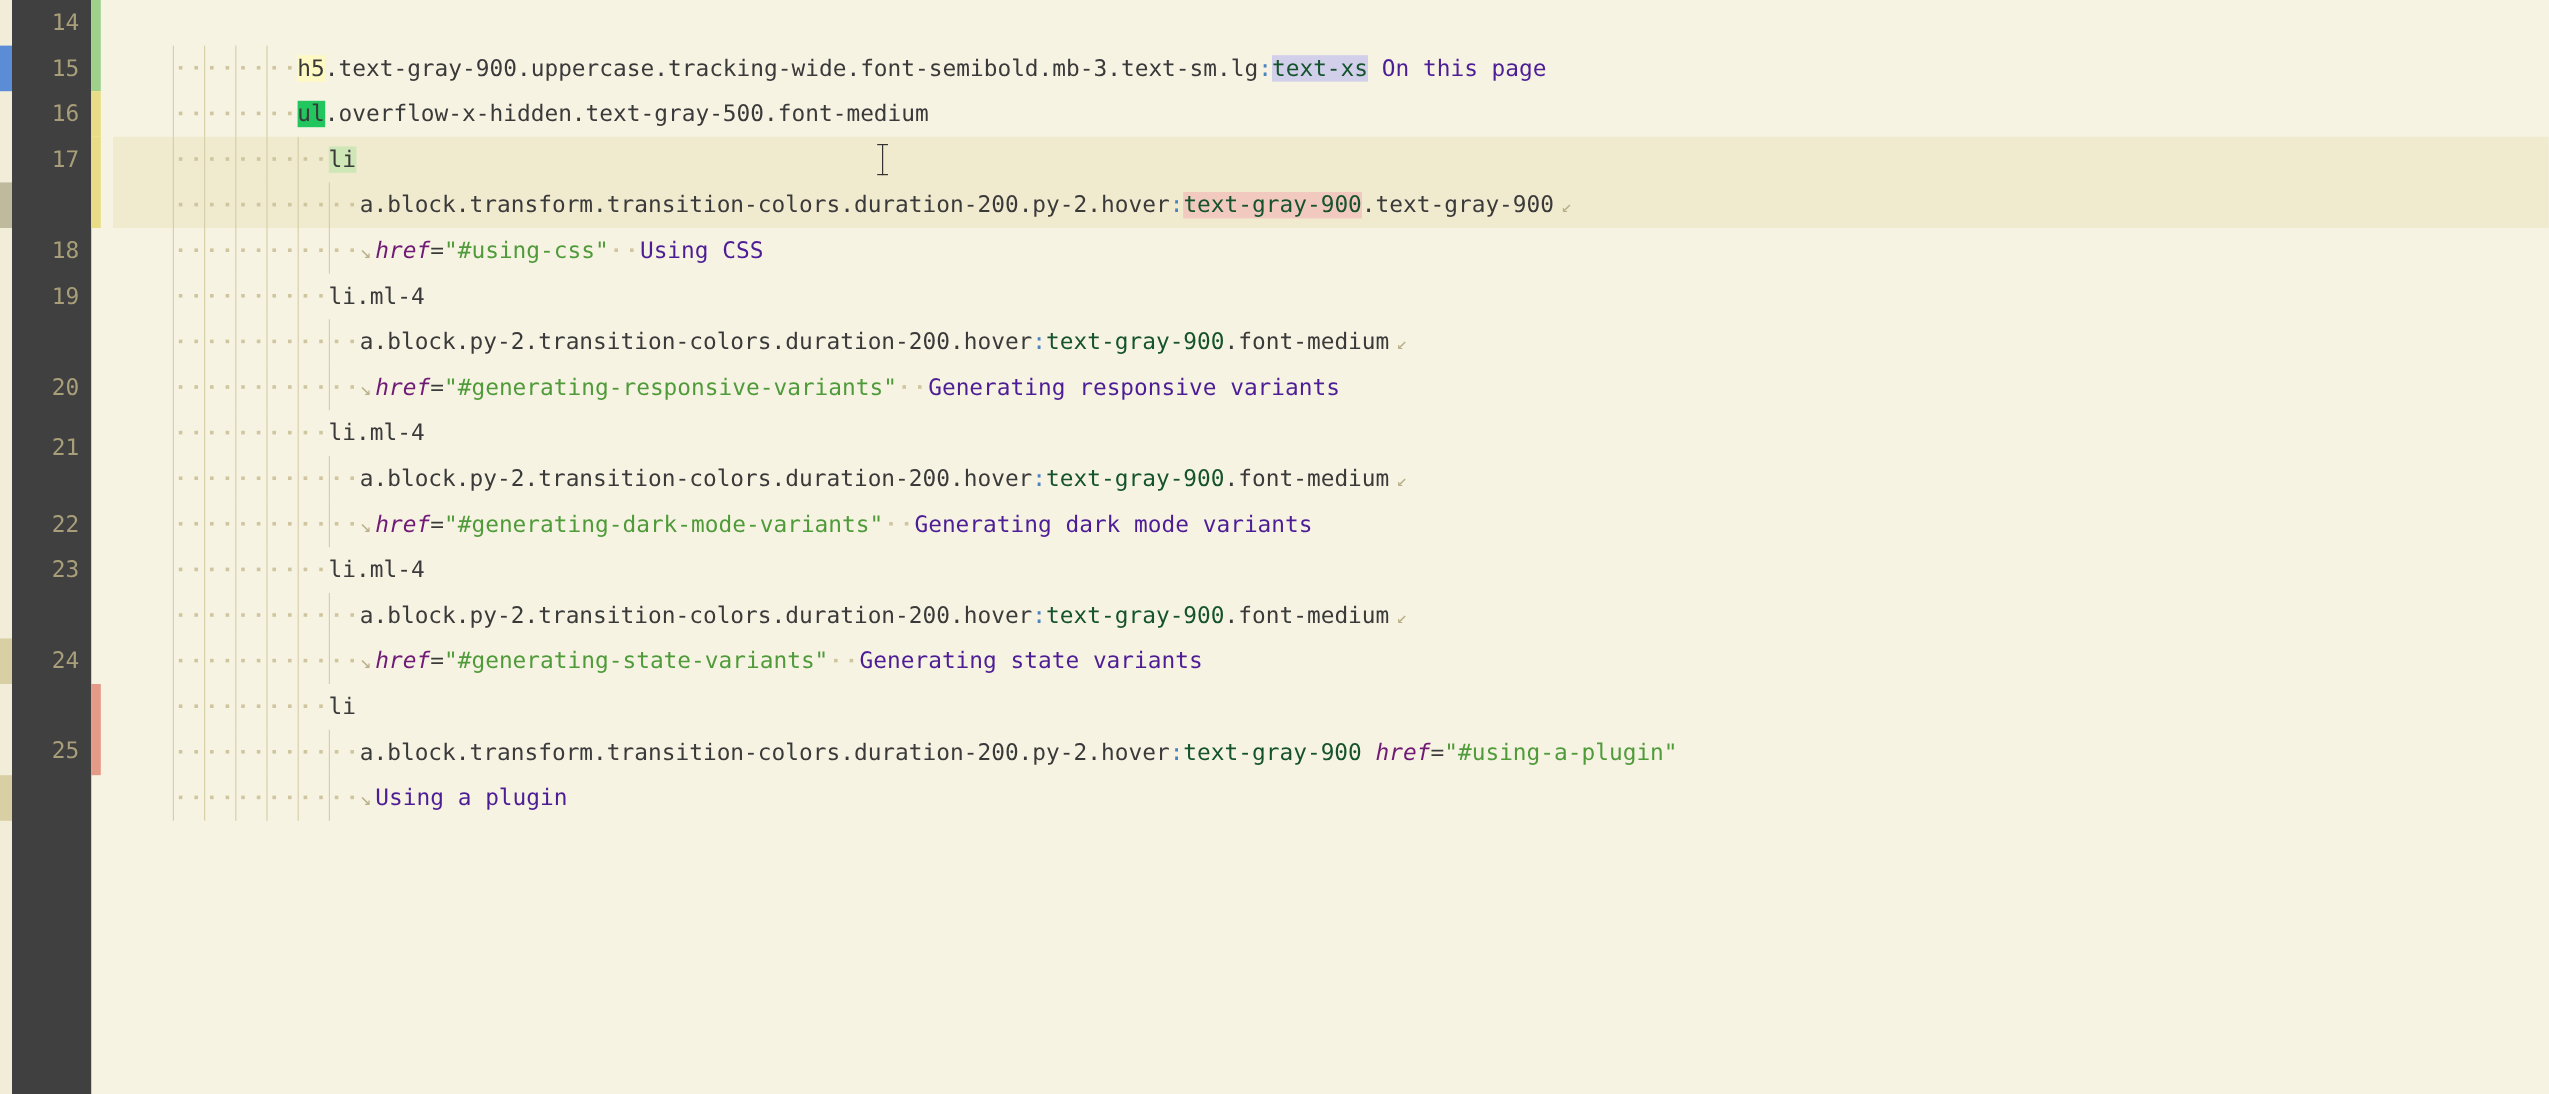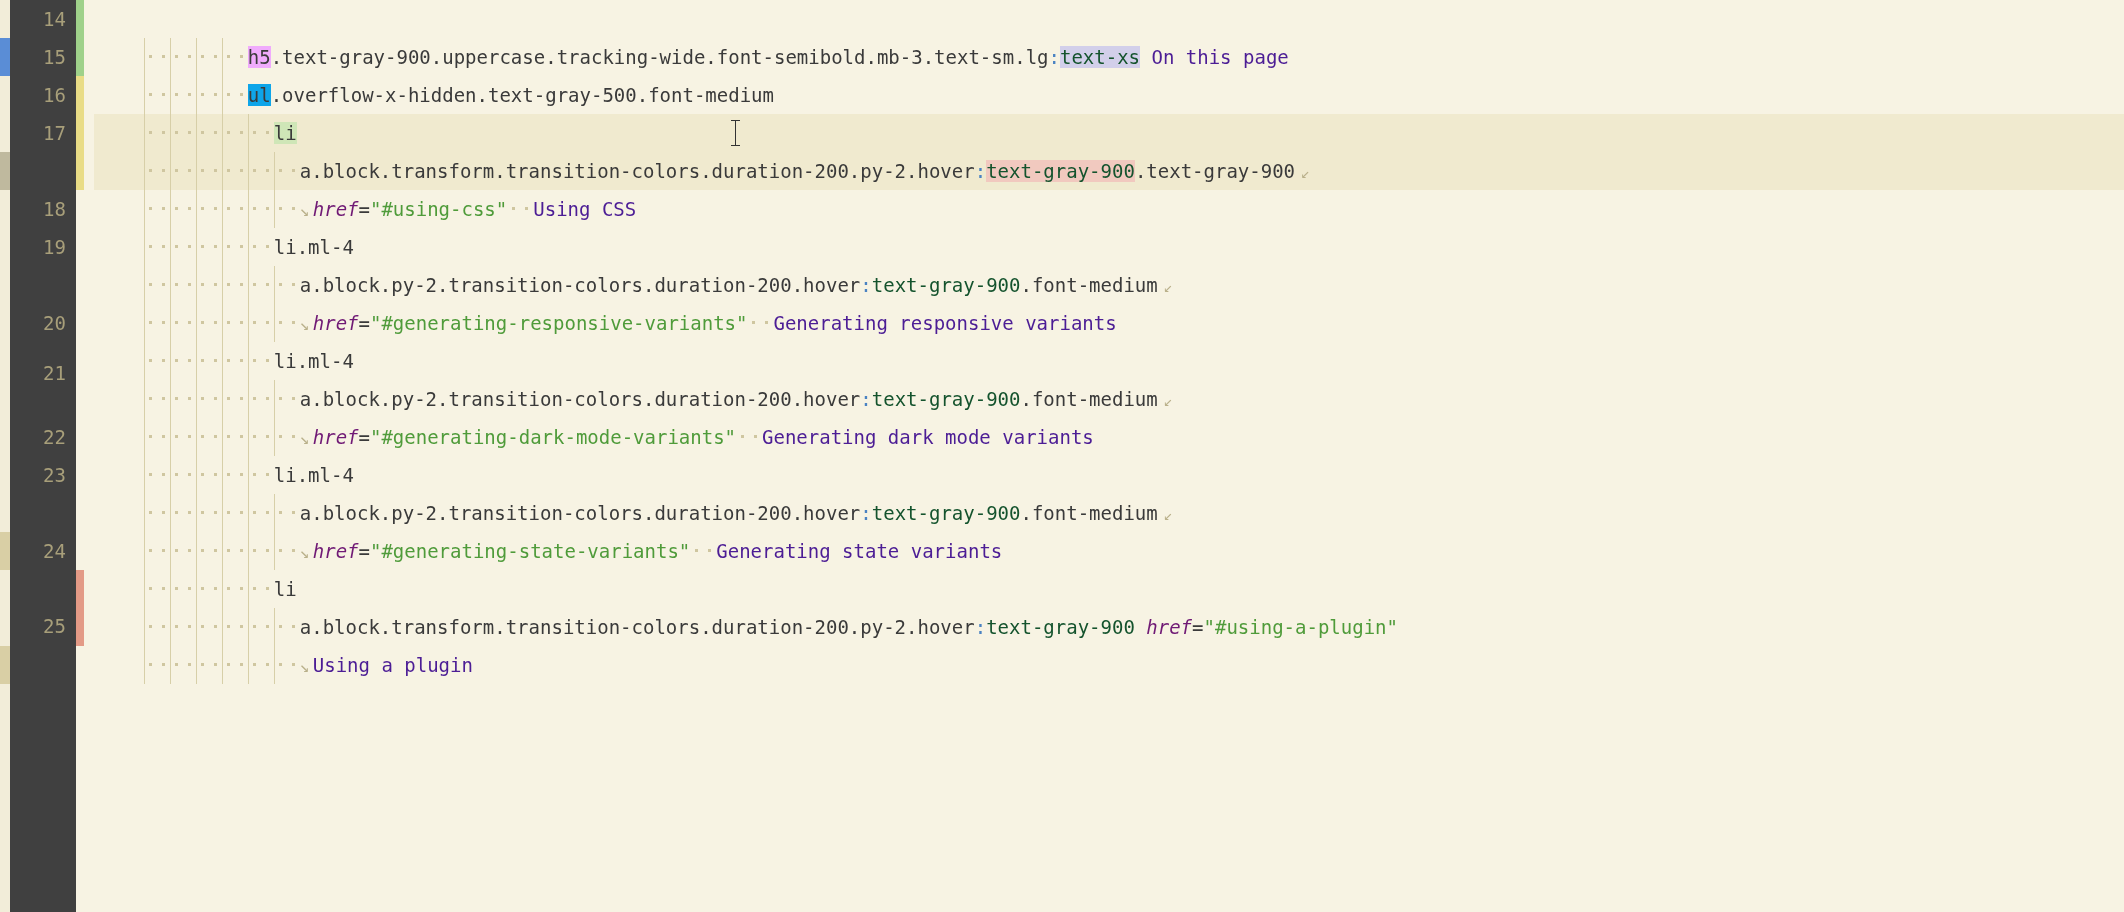--- a/index.html
+++ b/index.html
@@ -89,22 +89,22 @@
     .guide .dot {
       position: absolute;
       left: 5px; top: 17px;
       width: 3px; height: 3px;
       background: #cfc6a0;
     }
     .sp { display: inline-block; width: 13px; height: 38px; vertical-align: top; position: relative; }
     .sp .dot { position: absolute; left: 5px; top: 17px; width: 3px; height: 3px; background: #cfc6a0; }
 
     
-    .tag-hl1 { background: #f0abfc; color: #3a3a3a; }
-    .tag-hl2 { background: #0ea5e9; color: #3a3a3a; }
+    .tag-hl1 { background: #fef9c3; color: #3a3a3a; }
+    .tag-hl2 { background: #22c55e; color: #3a3a3a; }
     .tag-hl3 { background: #cfe6b7; color: #3a3a3a; }
     .cls     { color: #3a3a3a; }
     .attr-nm { color: #701a75; font-style: italic; }
     .attr-eq { color: #3a3a3a; }
     .attr-val{ color: #4f9b3a; }
     .txt     { color: #4c1d95; }
     .colon   { color: #4a82c2; }
     .colonv  { color: #14532d; }
 
     

